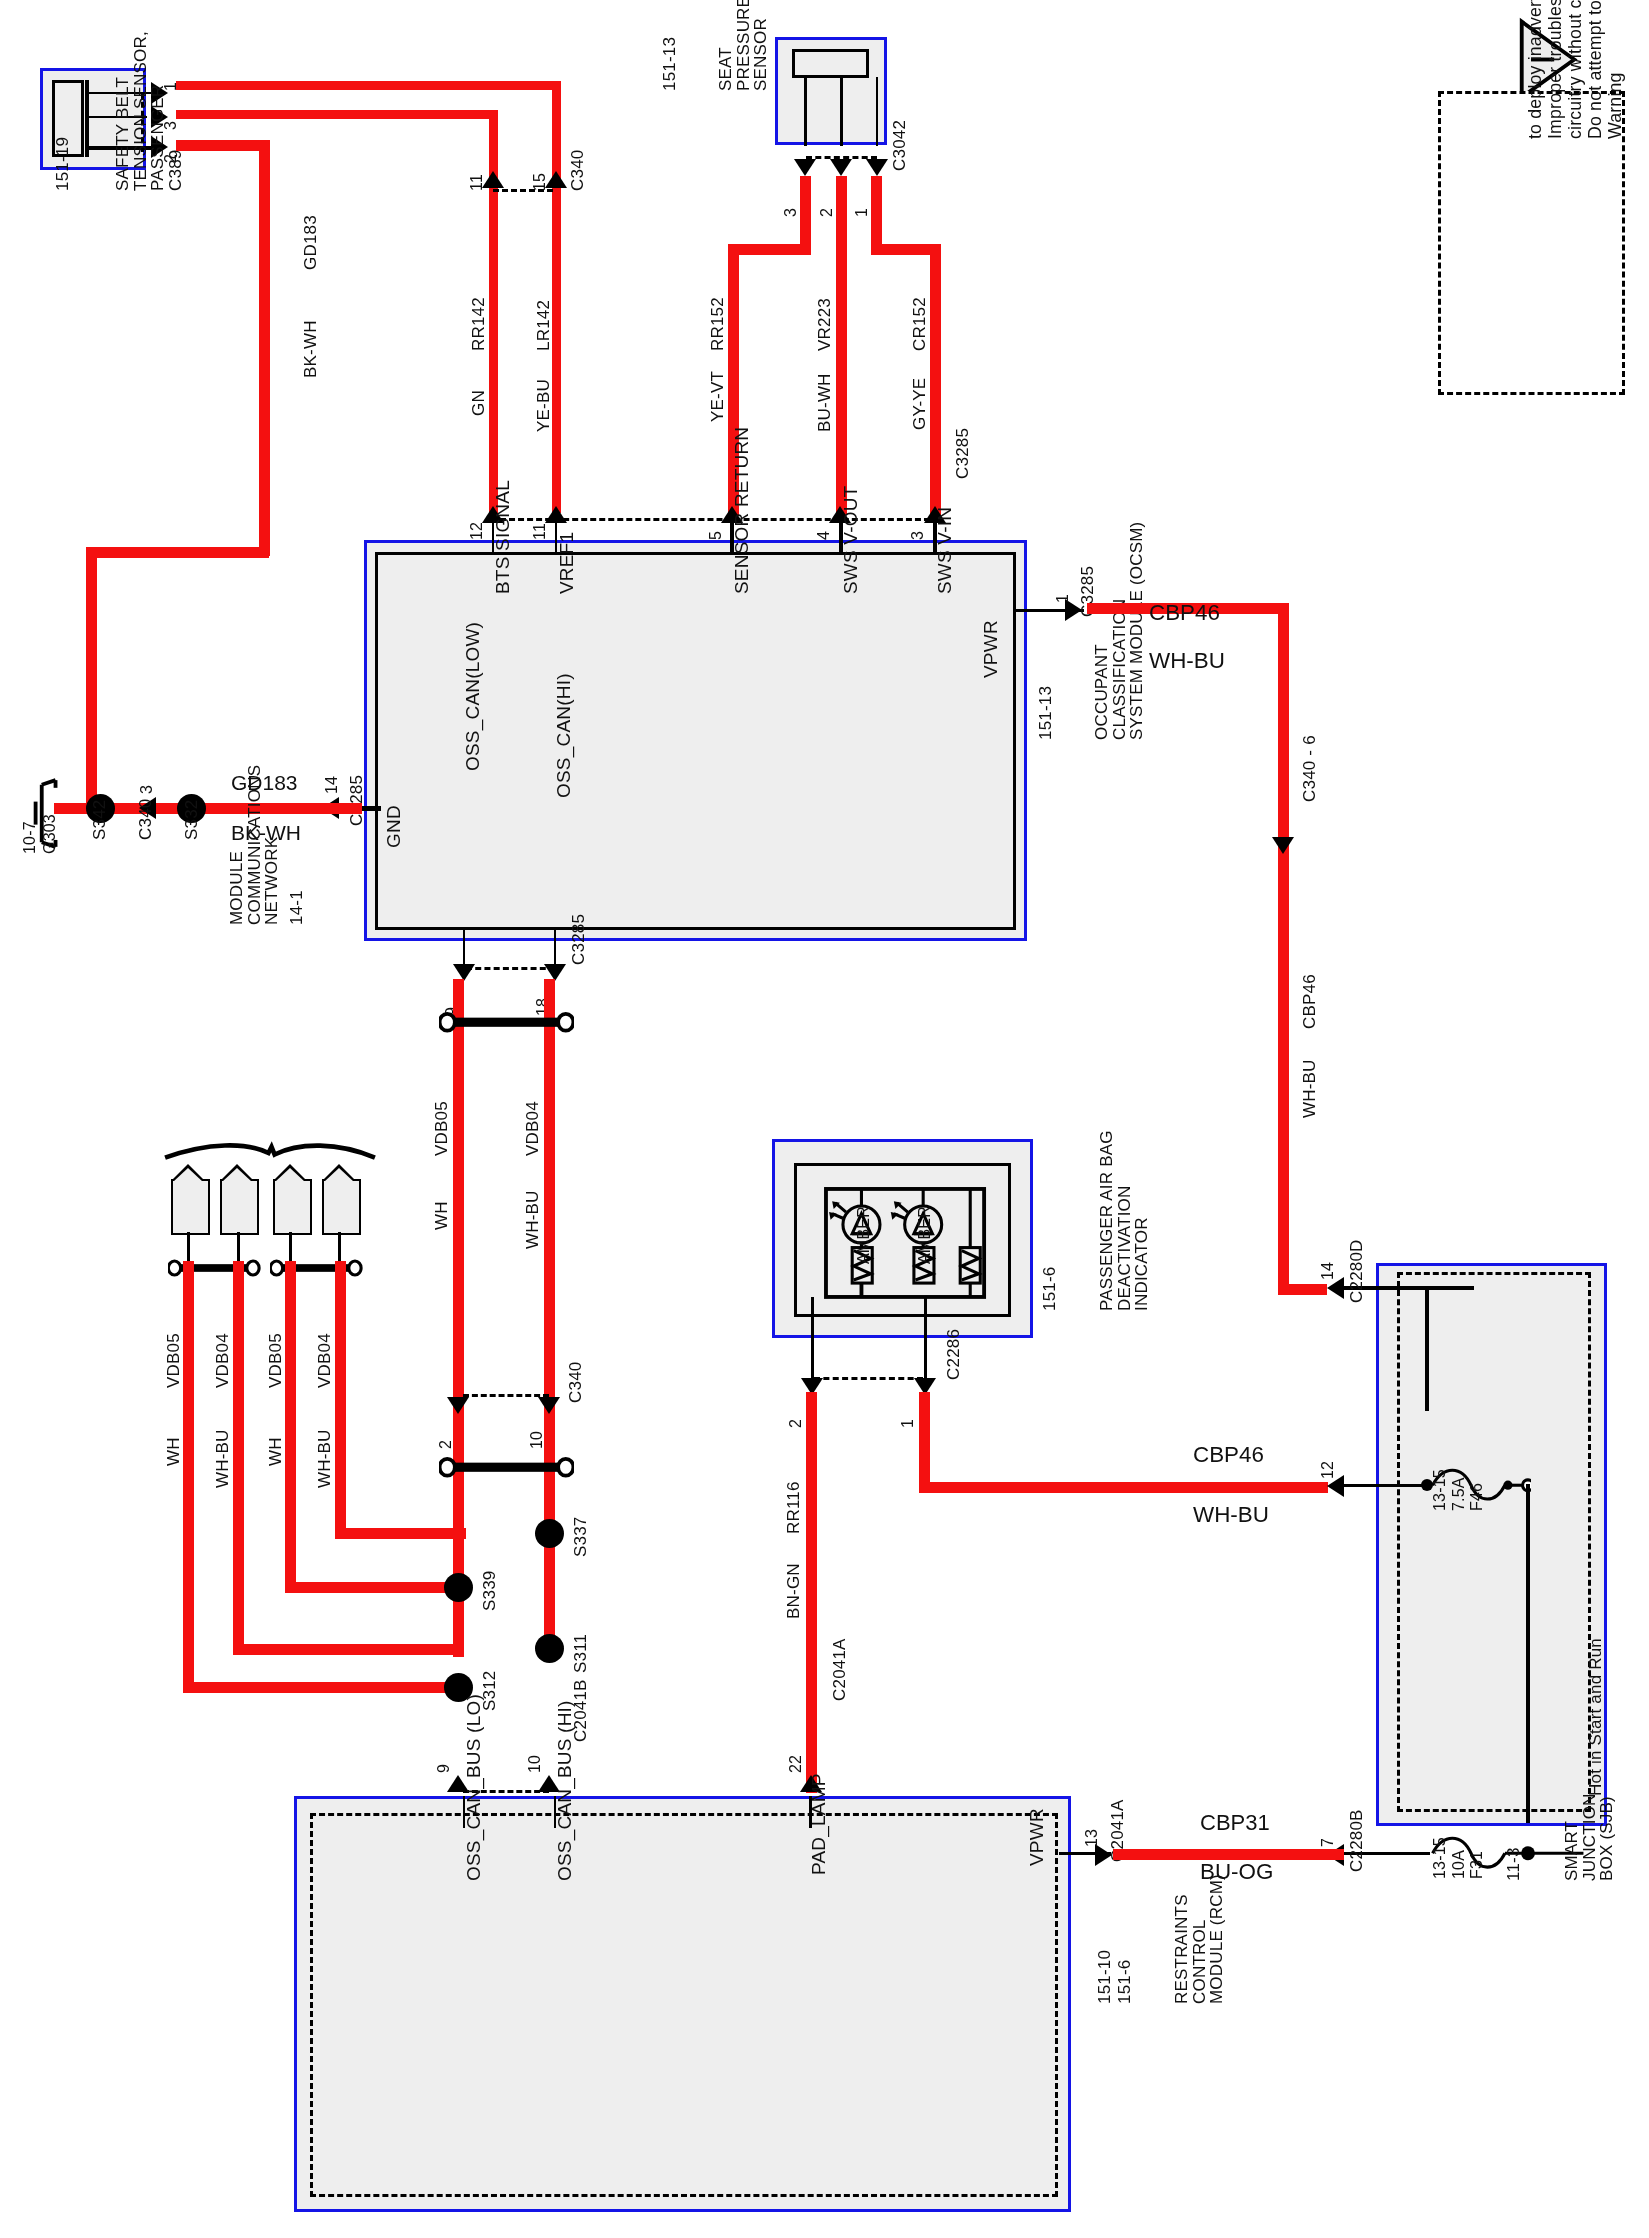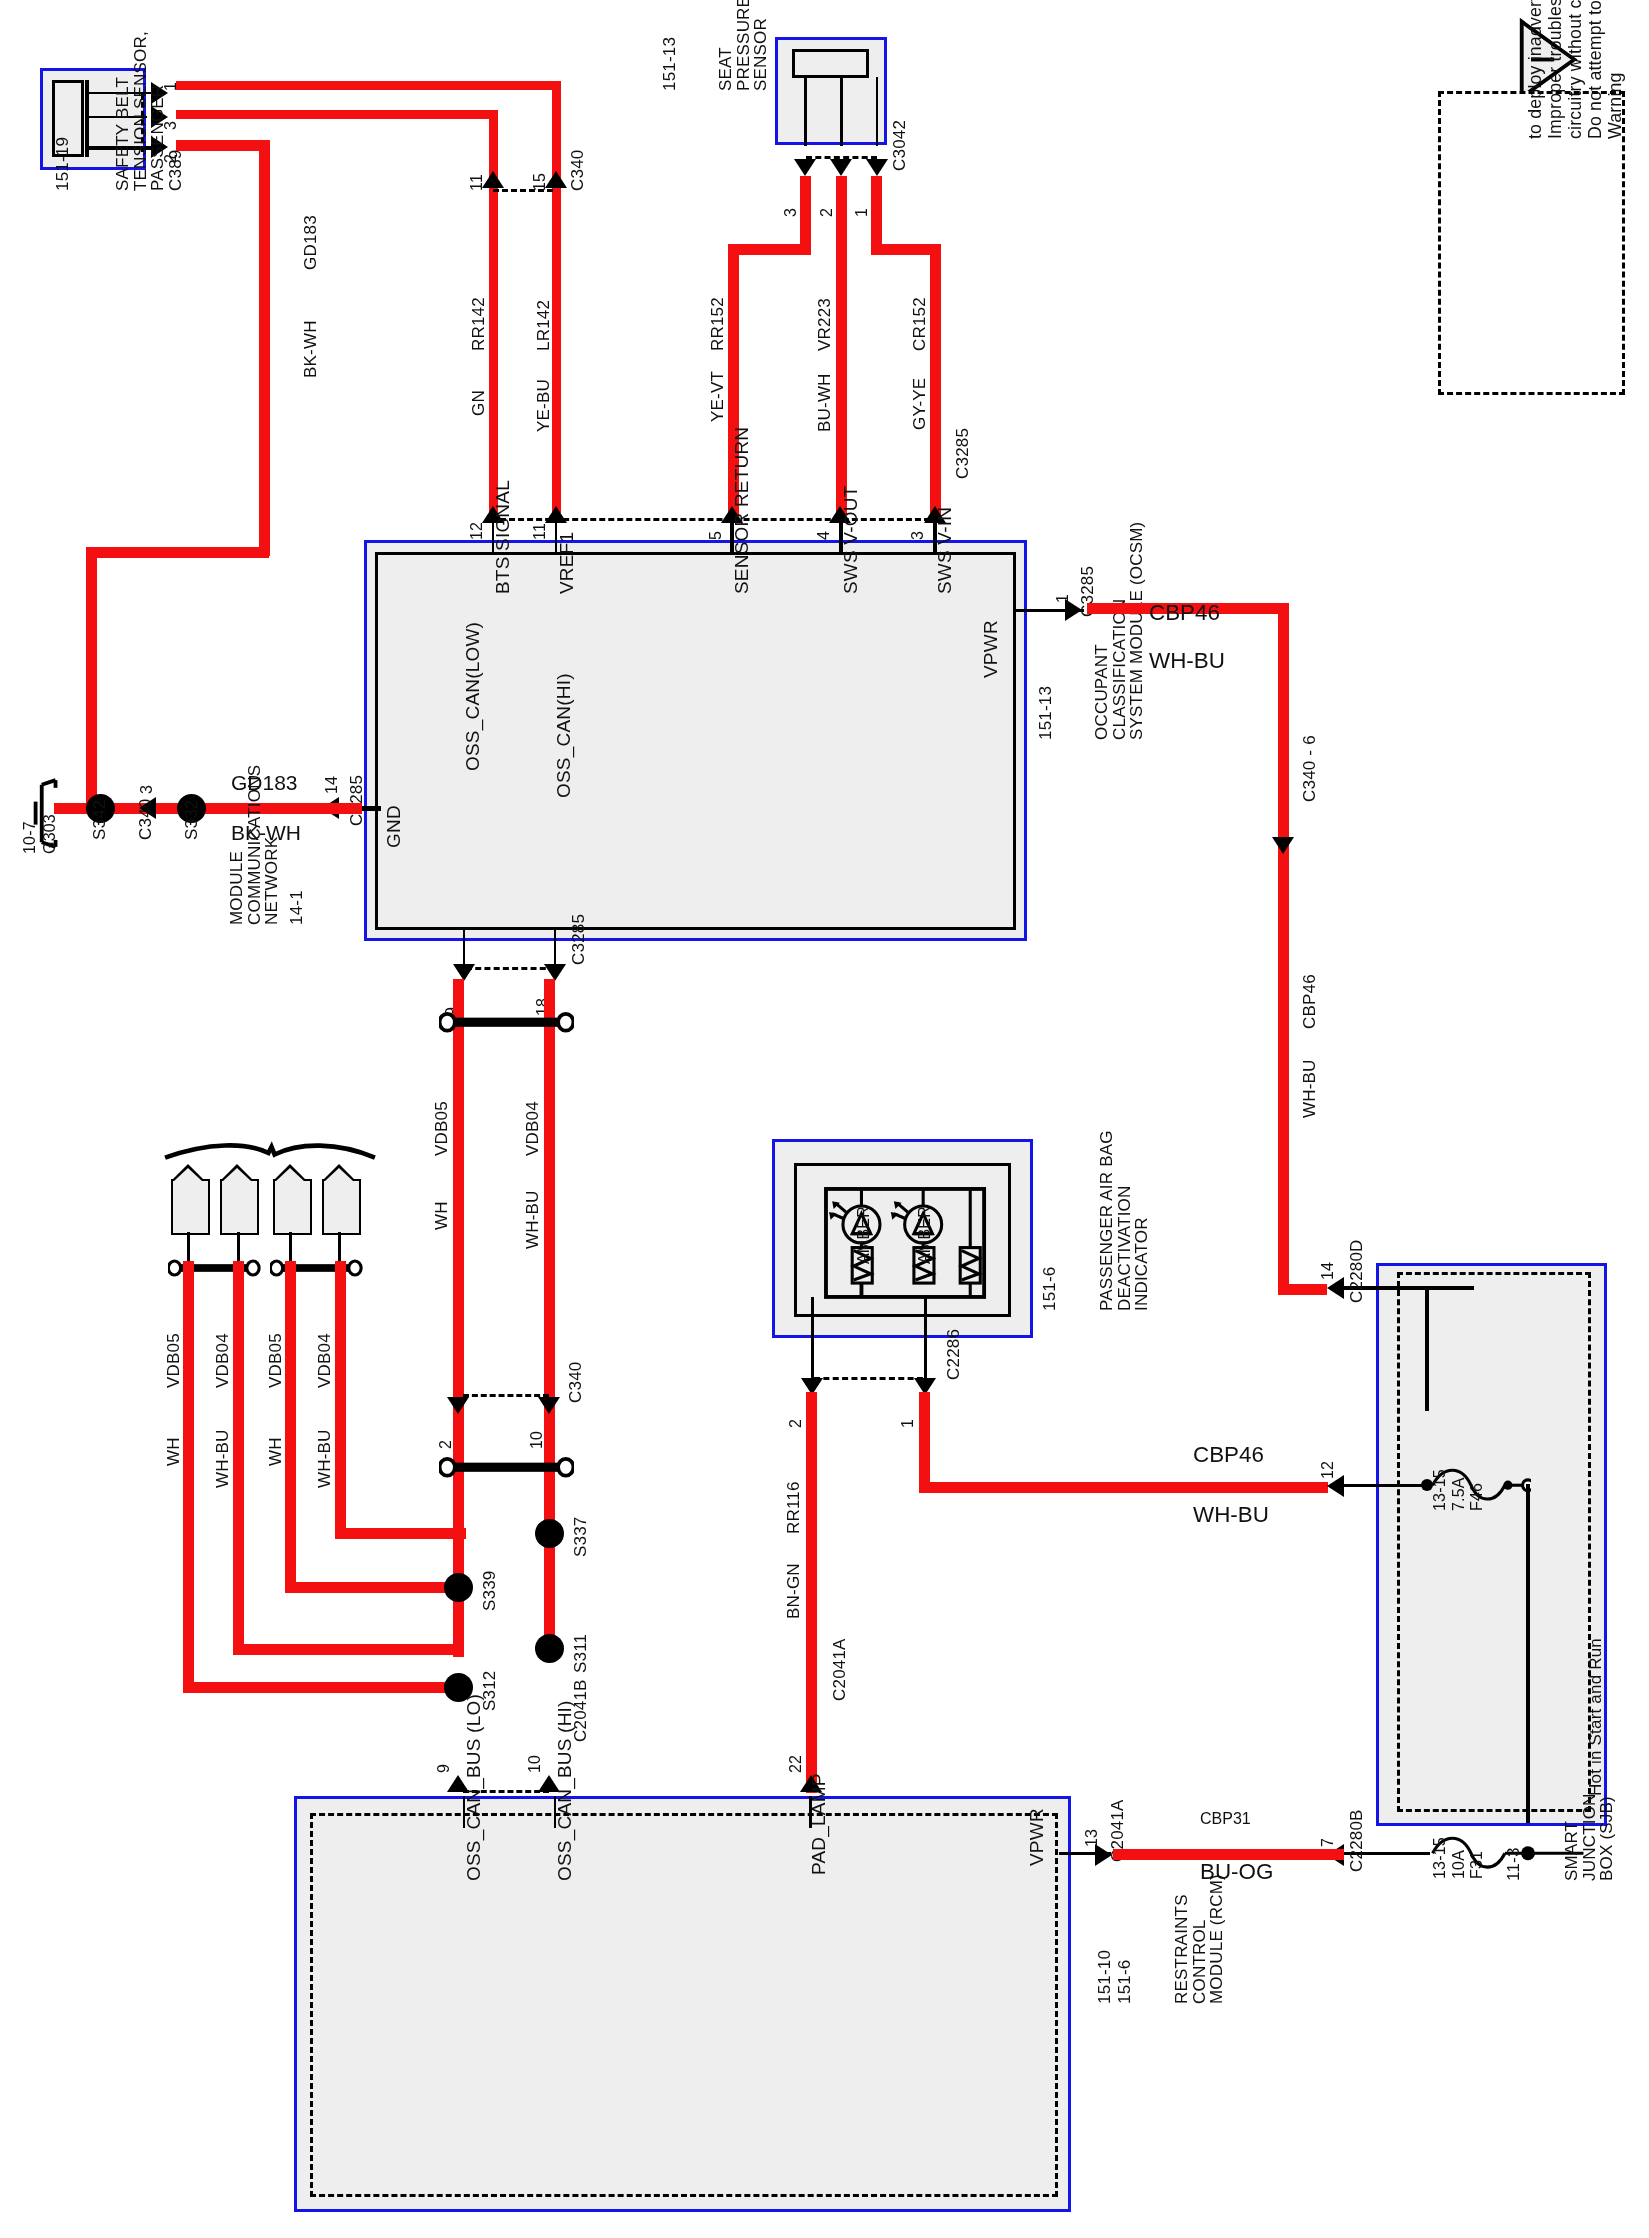--- a/index.html
+++ b/index.html
@@ -447,21 +447,21 @@
   <div class="vtxt" style="left:555px;top:1881px;">OSS_CAN_BUS (HI)</div>
   <div class="vtxt" style="left:809px;top:1875px;">PAD_LAMP</div>
   <div class="vtxt" style="left:1027px;top:1866px;">VPWR</div>
 
   <div class="pin-stem" style="left:1059px;top:1852px;width:52px;height:3.1px;"></div>
   <div class="arr arr-r" style="left:1095px;top:1844px;"></div>
   <div class="vtxt tiny" style="left:1084px;top:1847px;">13</div>
   <div class="vtxt sm" style="left:1109px;top:1862px;">C2041A</div>
 
   <div class="wire" style="left:1113px;top:1849px;width:231px;height:10.8px;"></div>
-  <div class="htxt" style="left:1200px;top:1810px;font-size:16px;text-align:right;">CBP31</div>
+  <div class="htxt" style="left:1200px;top:1810px;font-size:22px;text-align:right;">CBP31</div>
   <div class="htxt" style="left:1200px;top:1859px;font-size:22.4px;">BU-OG</div>
 
   <div class="vtxt sm" style="left:1173px;top:2004px;">RESTRAINTS
 CONTROL
 MODULE (RCM)</div>
   <div class="vtxt sm" style="left:1116px;top:2004px;">151-6</div>
   <div class="vtxt sm" style="left:1096px;top:2004px;">151-10</div>
 
 </div>
 

